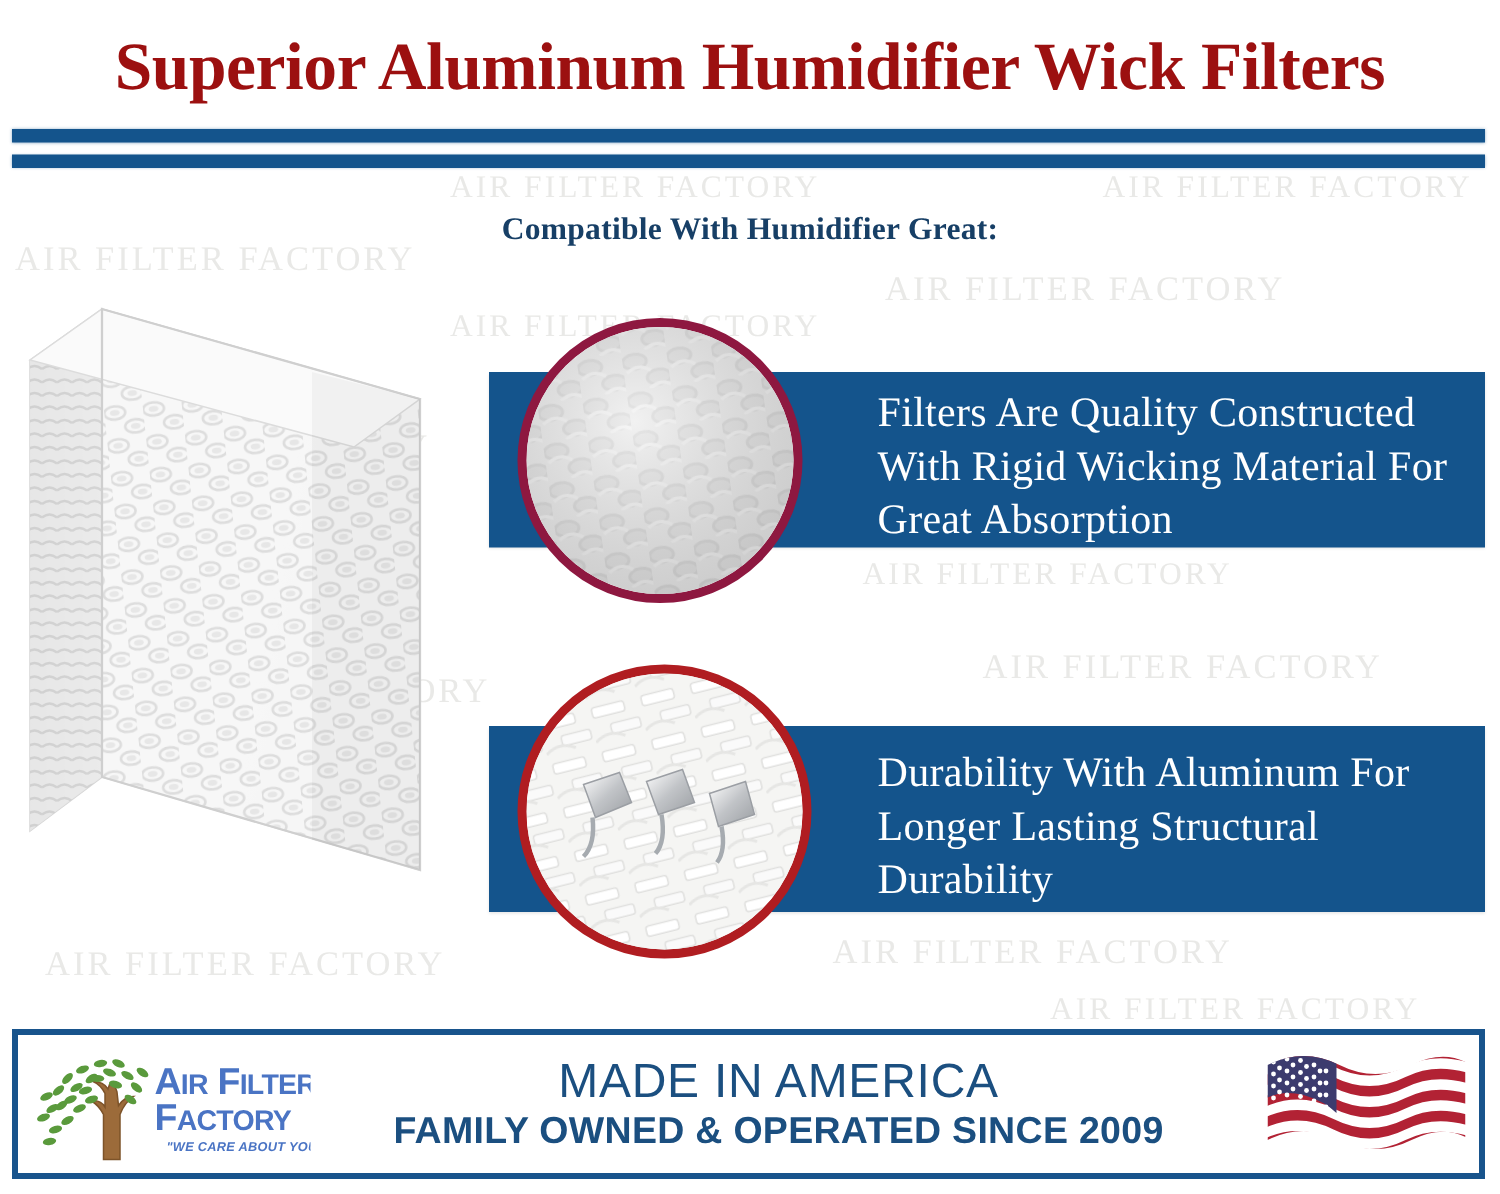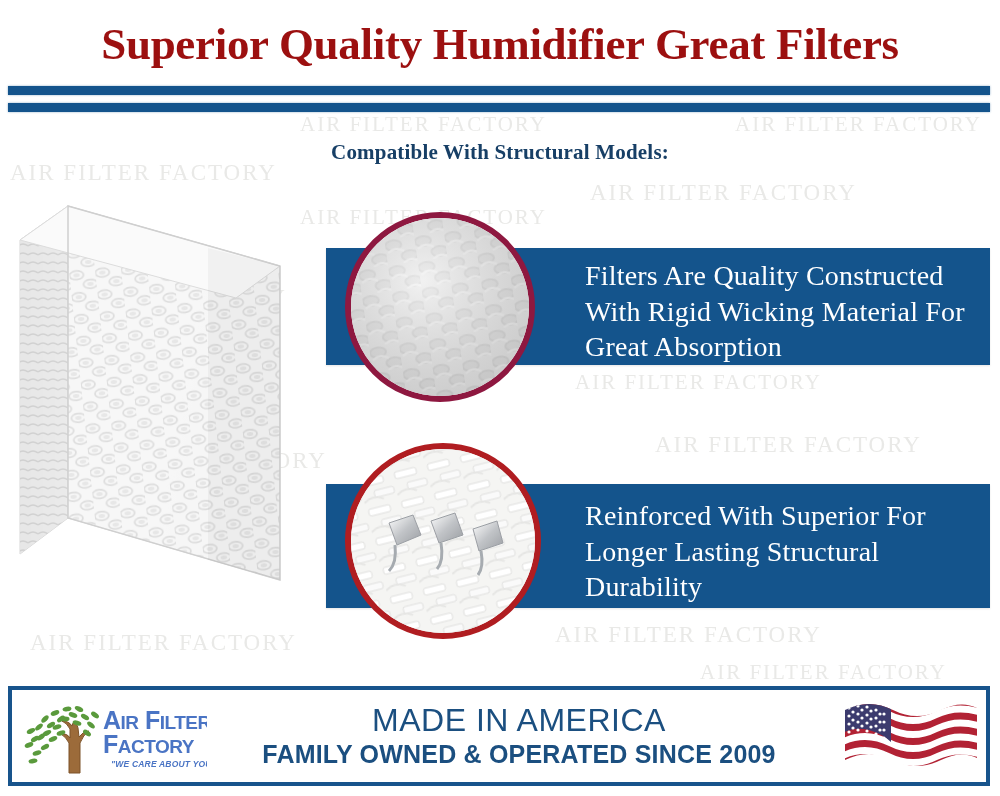--- a/index.html
+++ b/index.html
@@ -198,28 +198,28 @@
       <div class="wm" style="left: 575px; top: 370px; font-size: 21px; color: rgb(233, 233, 231);">AIR FILTER FACTORY</div>
       <div class="wm" style="left: 655px; top: 432px; font-size: 23px; color: rgb(233, 233, 231);">AIR FILTER FACTORY</div>
       <div class="wm" style="left: 60px; top: 448px; font-size: 23px; color: rgb(233, 233, 231);">AIR FILTER FACTORY</div>
       <div class="wm" style="left: 540px; top: 530px; font-size: 40px; color: rgb(233, 233, 231);">AIR FILTER FACTORY</div>
       <div class="wm" style="left: 30px; top: 630px; font-size: 23px; color: rgb(233, 233, 231);">AIR FILTER FACTORY</div>
       <div class="wm" style="left: 555px; top: 622px; font-size: 23px; color: rgb(233, 233, 231);">AIR FILTER FACTORY</div>
       <div class="wm" style="left: 700px; top: 660px; font-size: 21px; color: rgb(233, 233, 231);">AIR FILTER FACTORY</div>
     </div>
 
   <div class="header">
-    <div class="title" style="color: rgb(156, 16, 16);">Superior Quality Humidifier Great Filters</div>
+    <div class="title" style="color: rgb(156, 16, 16);">Superior Aluminum Humidifier Wick Filters</div>
   </div>
   <div class="rule-group" style="top:86px;">
     <div class="rule one" style="background: rgb(20, 84, 140);"></div>
     <div class="rule two" style="background: rgb(20, 84, 140);"></div>
   </div>
 
-  <div class="subtitle">Compatible With Structural Models:</div>
+  <div class="subtitle">Compatible With Humidifier Great:</div>
 
   <div class="product">
     <svg width="300" height="400" viewBox="0 0 300 400">
       <defs>
         <linearGradient id="faceG" x1="0" y1="0" x2="1" y2="0.3">
           <stop offset="0" stop-color="#fcfcfc"></stop>
           <stop offset="0.5" stop-color="#f2f2f2"></stop>
           <stop offset="1" stop-color="#e2e2e2"></stop>
         </linearGradient>
         <linearGradient id="sideG" x1="0" y1="0" x2="1" y2="0">
@@ -273,21 +273,21 @@
           </radialGradient>
         </defs>
         <rect width="180" height="180" fill="url(#closeMesh)"></rect>
         <rect width="180" height="180" fill="url(#closeShade)"></rect>
       </svg>
     </div>
   </div>
 
   <div class="feature" id="feature-1">
     <div class="bar" style="background: rgb(20, 84, 140);"></div>
-    <div class="copy">Reinforced With Superior For
+    <div class="copy">Durability With Aluminum For
 Longer Lasting Structural
 Durability</div>
     <div class="circle" style="border-color: rgb(176, 29, 33);">
       <svg width="186" height="186" viewBox="0 0 186 186">
         <defs>
           <linearGradient id="alumG" x1="0" y1="0" x2="1" y2="1">
             <stop offset="0" stop-color="#ffffff"></stop>
             <stop offset="0.5" stop-color="#b9bcc0"></stop>
             <stop offset="1" stop-color="#8d9196"></stop>
           </linearGradient>

